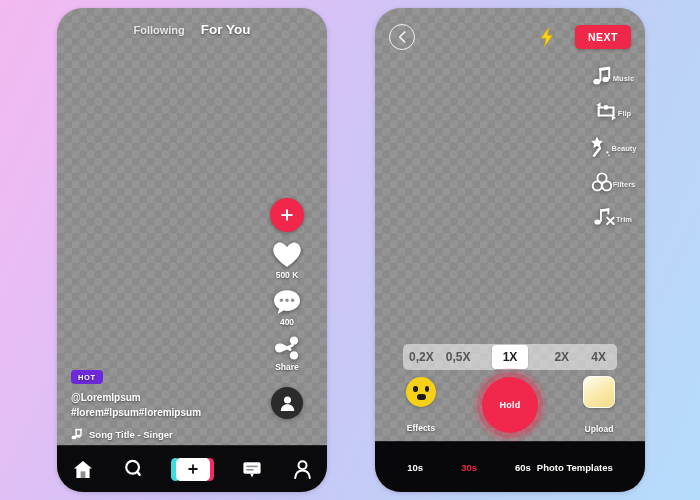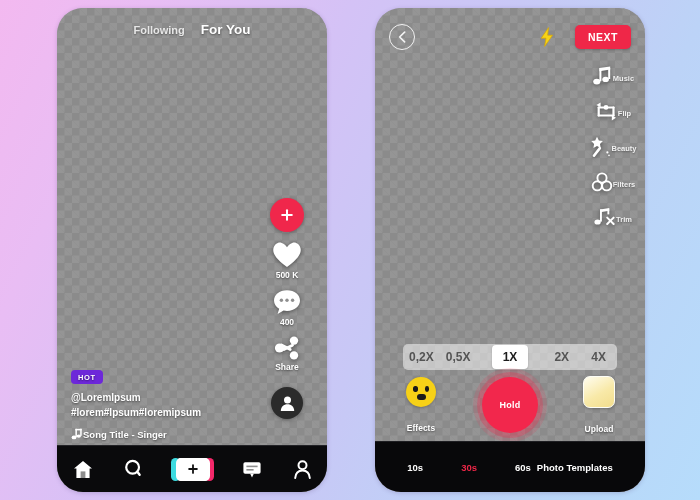--- a/index.html
+++ b/index.html
@@ -76,21 +76,21 @@
     text-shadow:0 1px 2px rgba(0,0,0,.5);
   }
   .hot-badge{
     display:inline-block;background:#6d28d9;color:#fff;
     font-size:7.5px;font-weight:bold;letter-spacing:.6px;
     padding:2.5px 7px;border-radius:4px;margin-bottom:7px;
   }
   .handle{color:#fff;font-size:10px;font-weight:bold;line-height:1.45;}
   .hashtags{color:#fff;font-size:10px;font-weight:bold;line-height:1.45;}
   .song{
-    display:flex;align-items:center;margin-top:8px;
+    display:flex;align-items:center;gap:6px;margin-top:8px;
     color:#fff;font-size:9.5px;font-weight:bold;
   }
 
   
   .bottom-nav{
     position:absolute;left:0;right:0;bottom:0;height:46px;
     background:#0a0a0c;
     display:flex;align-items:center;justify-content:space-around;
     border-top:1px solid #232327;
   }

